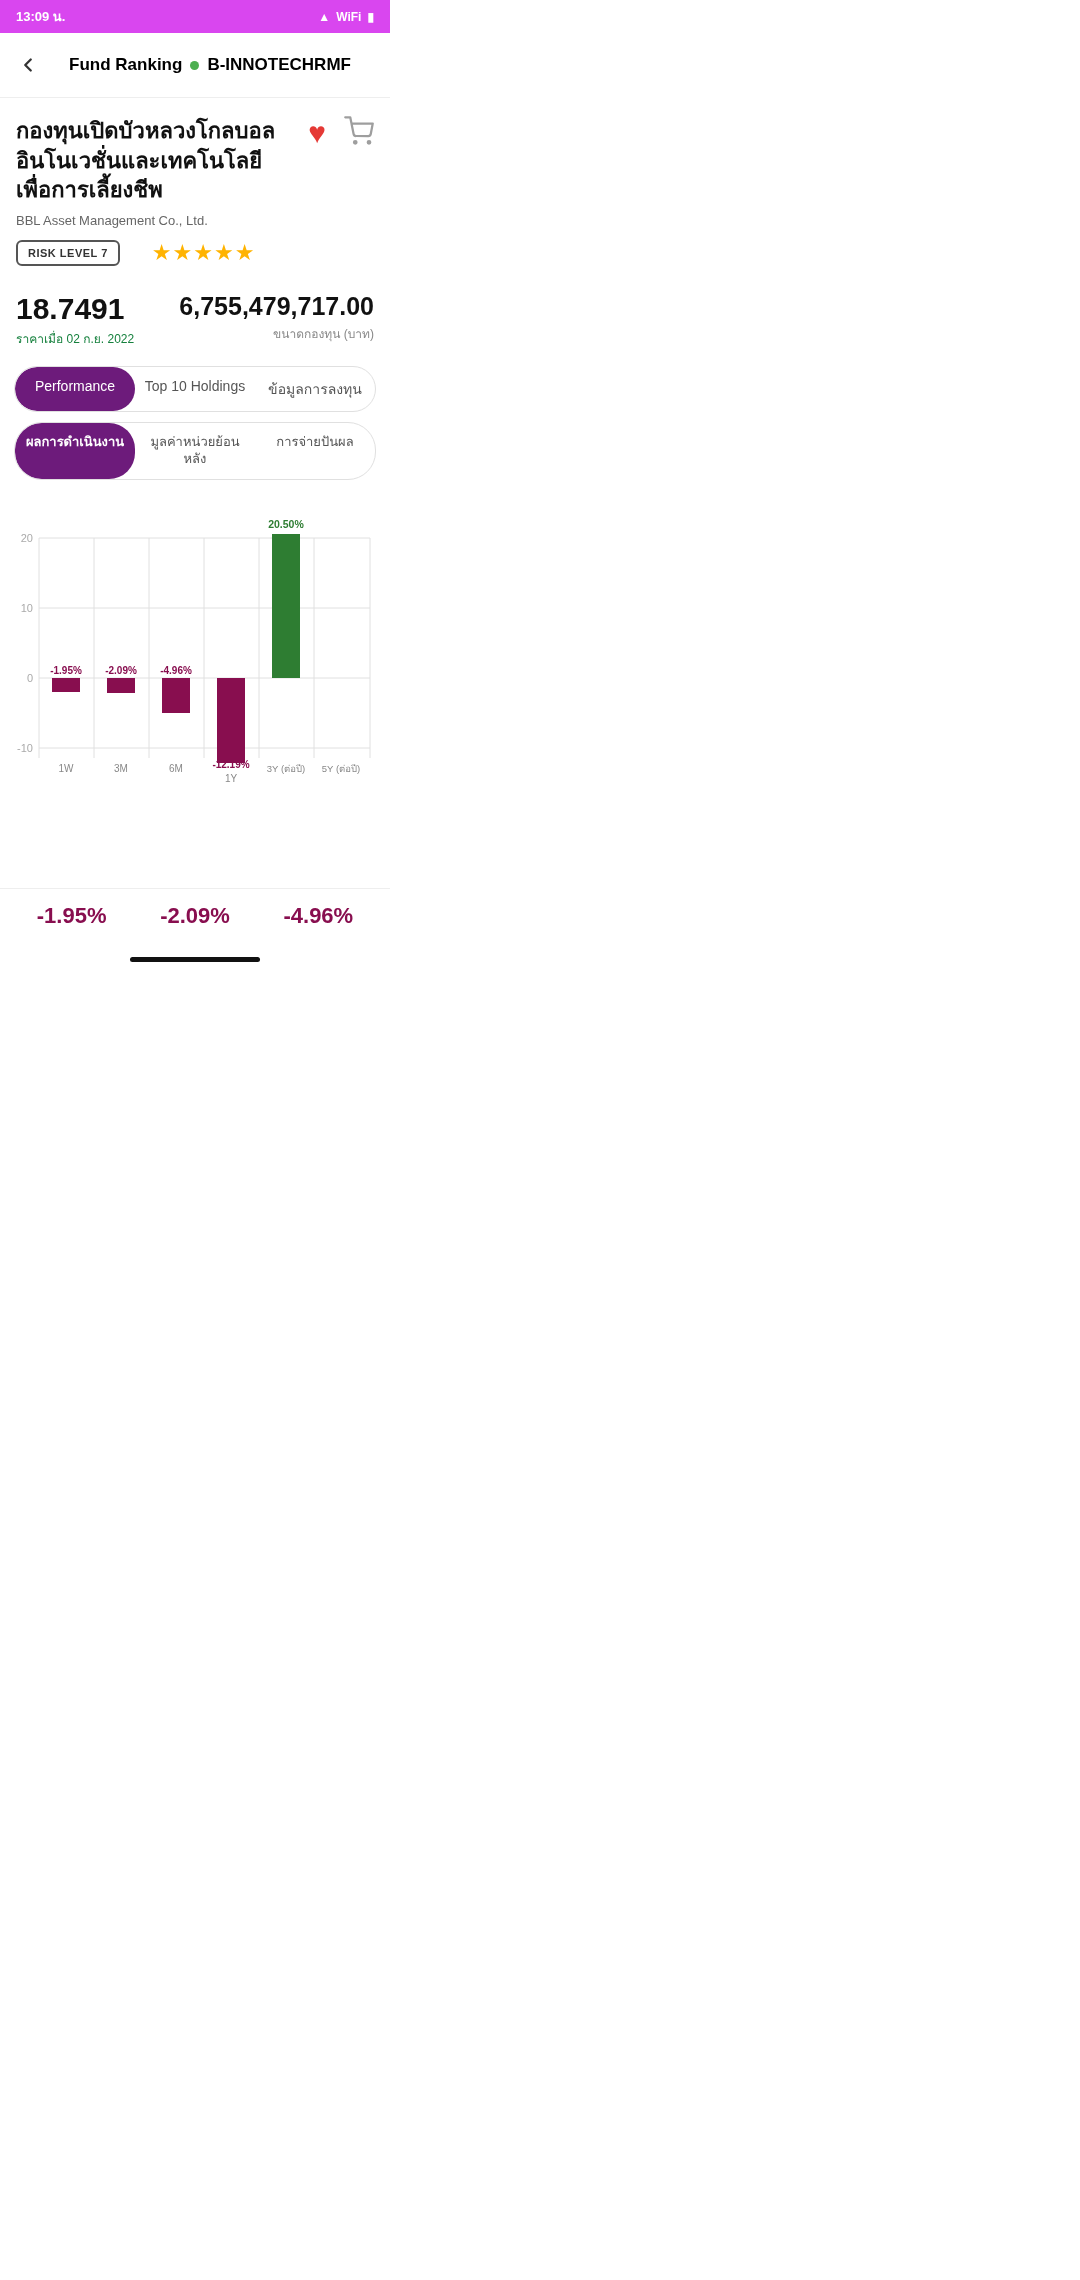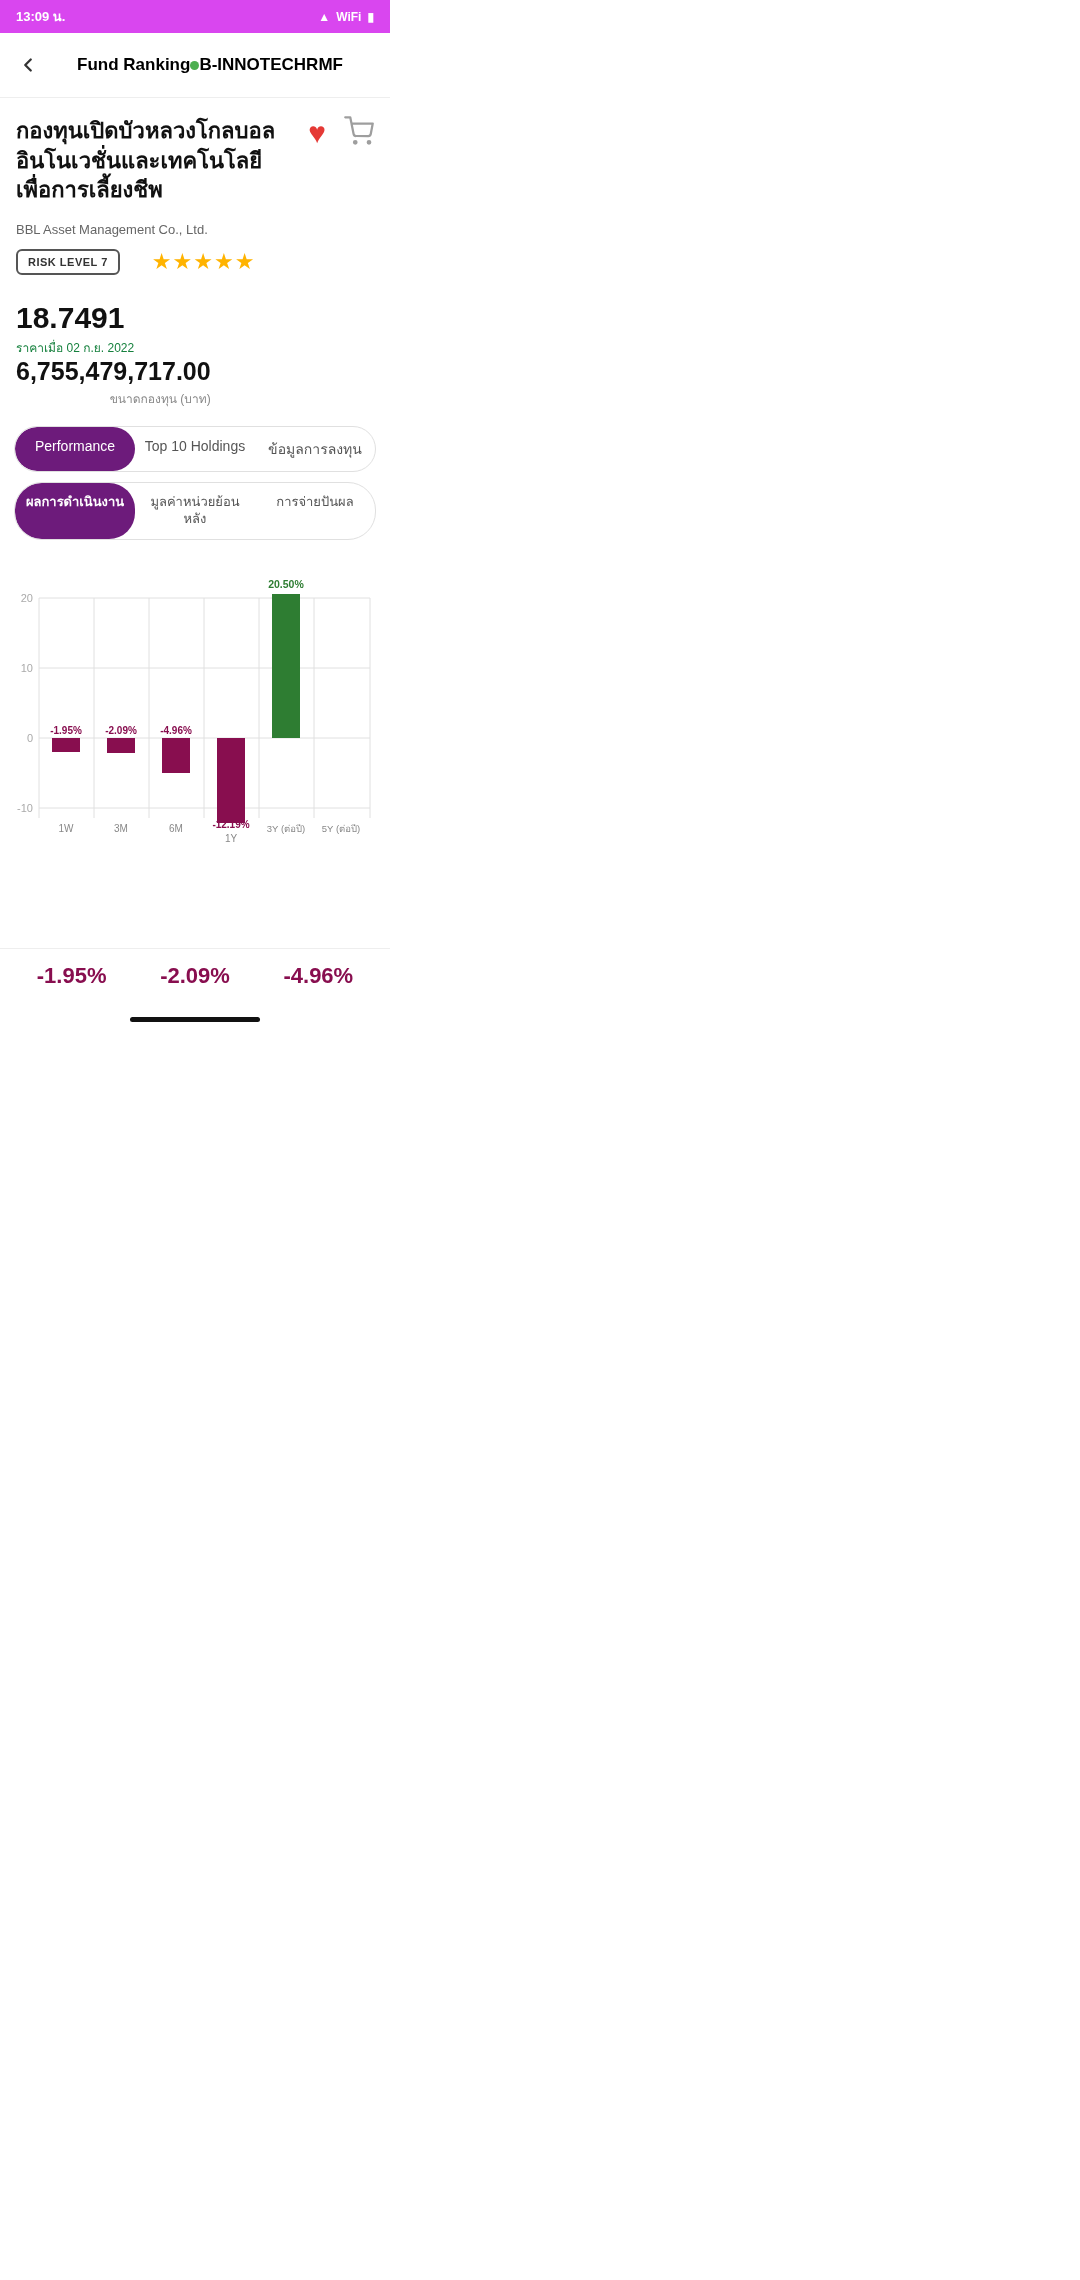--- a/index.html
+++ b/index.html
@@ -45,20 +45,21 @@
       height: 36px;
       display: flex;
       align-items: center;
       justify-content: center;
       cursor: pointer;
     }
 
     .header-title {
       display: flex;
       align-items: center;
+      gap: 8px;
       font-size: 17px;
       font-weight: 600;
       color: #000;
       flex: 1;
       justify-content: center;
     }
 
     .header-dot {
       width: 9px;
       height: 9px;
@@ -91,21 +92,21 @@
 
     .heart-icon {
       font-size: 30px;
       color: #e53935;
       cursor: pointer;
     }
 
     .fund-company {
       font-size: 13px;
       color: #666;
-      margin-top: 17px;
+      margin-top: 8px;
     }
 
     .fund-badges {
       display: flex;
       align-items: center;
       gap: 32px;
       margin-top: 12px;
     }
 
     .risk-badge {
@@ -122,21 +123,20 @@
       color: #FFB300;
       font-size: 22px;
       letter-spacing: 1px;
     }
 
     .price-section {
       display: flex;
       justify-content: space-between;
       align-items: flex-start;
       padding: 16px 16px 10px 16px;
-      flex-direction: column;
     }
 
     .price-left .price-value {
       font-size: 30px;
       font-weight: 700;
       color: #111;
     }
 
     .price-left .price-label {
       font-size: 12px;

